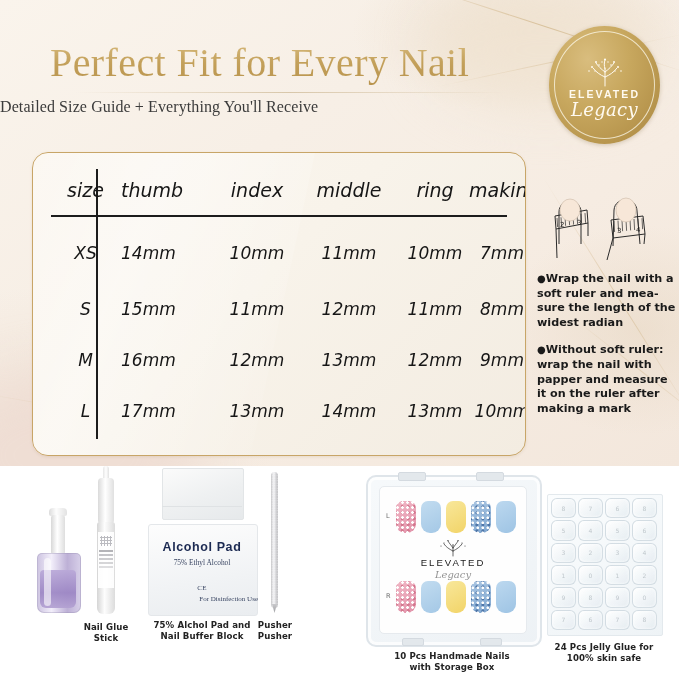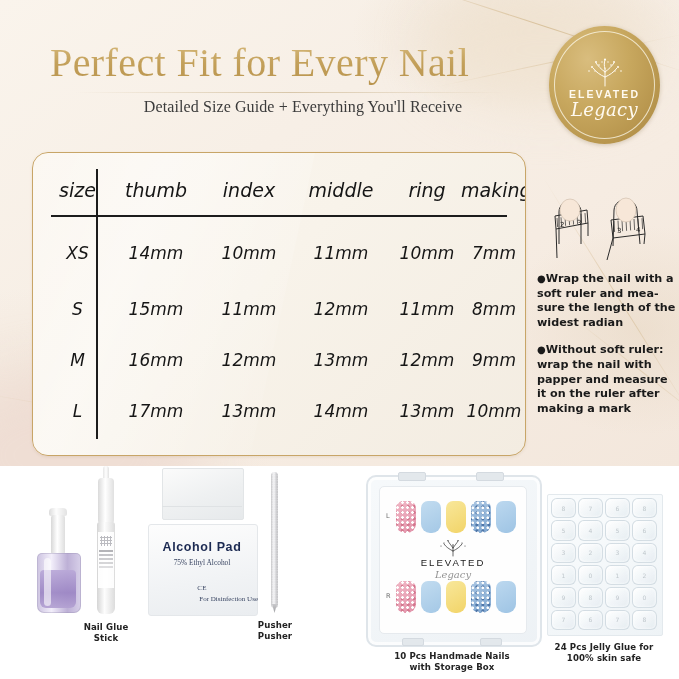--- a/index.html
+++ b/index.html
@@ -40,23 +40,23 @@
     background:linear-gradient(180deg,#d8bc80 0%,#c3a05a 50%,#b8934d 100%);
     -webkit-background-clip:text;background-clip:text;
     -webkit-text-fill-color:transparent;
     white-space:nowrap;
   }
   .title-rule{
     position:absolute;left:75px;top:92px;width:430px;height:1px;
     background:linear-gradient(90deg,rgba(190,165,120,0),rgba(190,165,120,.55),rgba(190,165,120,0));
   }
   .subtitle{
-    position:absolute;left:0;top:98px;width:540px;text-align:center;
+    position:absolute;left:0;top:98px;width:540px;text-align:left;
     font-family:"Liberation Serif",serif;
-    font-size:16px;color:#3b3b3b;letter-spacing:.1px;white-space:nowrap;padding-left:33px;
+    font-size:16px;color:#3b3b3b;letter-spacing:.1px;white-space:nowrap;
   }
 
   
   .logo-badge{
     position:absolute;left:549px;top:26px;width:111px;height:118px;
     border-radius:50%;
     background:radial-gradient(ellipse at 35% 28%,#d9bd7e 0%,#c8a85f 40%,#b8964e 72%,#a98743 100%);
     box-shadow:0 1px 4px rgba(120,95,45,.28);
     display:flex;flex-direction:column;align-items:center;justify-content:center;
   }
@@ -81,24 +81,24 @@
     background:linear-gradient(135deg,#fbf6ef 0%,#f8f3ea 45%,#f3ece1 100%);
     box-shadow:0 1px 3px rgba(160,130,85,.16);
     overflow:hidden;
   }
   .card-sheen{position:absolute;left:-20%;top:-40%;width:70%;height:180%;
     background:linear-gradient(100deg,rgba(255,255,255,0),rgba(255,255,255,.45),rgba(255,255,255,0));
     transform:rotate(12deg);pointer-events:none;}
   .tbl{position:absolute;left:0;top:0;width:492px;height:302px;}
   .v-div{position:absolute;left:63px;top:16px;width:1.6px;height:270px;background:#1c1c1c;}
   .h-div{position:absolute;left:18px;top:62px;width:456px;height:1.6px;background:#1c1c1c;}
-  .trow{position:absolute;left:4px;width:492px;height:50px;display:flex;align-items:center;padding-left:32px;}
+  .trow{position:absolute;left:12px;width:492px;height:50px;display:flex;align-items:center;padding-left:32px;}
   .trow .c{font-family:"DejaVu Sans",sans-serif;font-style:italic;color:#161616;}
   .c-size{position:absolute;left:18px;width:45px;text-align:center;font-size:17px;}
-  .c-thumb{position:absolute;left:76px;width:86px;text-align:center;}
+  .c-thumb{position:absolute;left:76px;width:86px;}
   .c-index{position:absolute;left:172px;width:80px;text-align:center;}
   .c-middle{position:absolute;left:258px;width:92px;text-align:center;}
   .c-ring{position:absolute;left:354px;width:72px;text-align:center;}
   .c-little{position:absolute;left:424px;width:66px;text-align:center;}
   .head-row .c{font-size:19px;}
   .body-row .c{font-size:17px;}
 
   
   .finger-pair{position:absolute;left:541px;top:186px;width:130px;height:78px;}
   .guide-bullets{position:absolute;left:537px;top:272px;width:140px;}
@@ -394,20 +394,24 @@
 
     <div class="prod" style="left:122px;top:0px;width:160px;">
       <div class="art padset">
         <div class="buffer"></div>
         <div class="buffer-seam"></div>
         <div class="pad"></div>
         <div class="pad-t1">Alcohol  Pad</div>
         <div class="pad-t2">75% Ethyl Alcohol</div>
         <div class="pad-t3">CE</div>
         <div class="pad-t4">For Disinfection Use</div>
+      </div>
+      <div class="cap" style="margin-top:6px;">
+        <span>75% Alchol Pad and</span><br>
+        <span>Nail Buffer Block</span>
       </div>
     </div>
 
     <div class="prod" style="left:231px;top:0px;width:88px;">
       <div class="art pusher">
         <div class="pusher-stick"></div>
         <div class="pusher-tex"></div>
         <div class="pusher-end"></div>
       </div>
       <div class="cap" style="margin-top:6px;">

